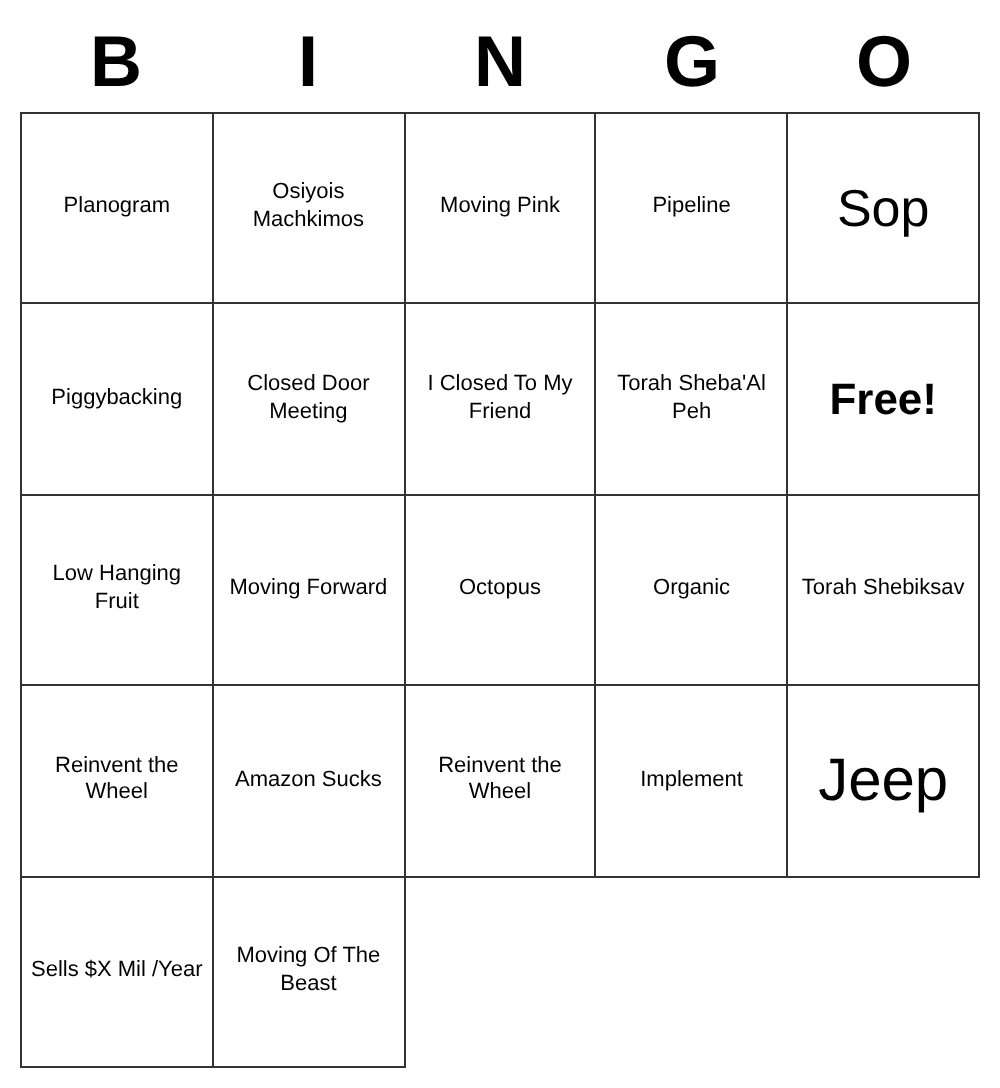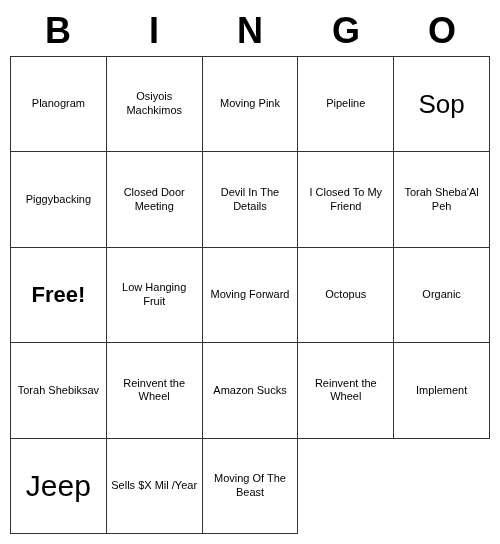--- a/index.html
+++ b/index.html
@@ -72,21 +72,20 @@
 </div>
 
 <div class="bingo-grid" id="bingo-grid">
 <div class="bingo-cell">Planogram</div>
     <div class="bingo-cell">Osiyois Machkimos</div>
     <div class="bingo-cell">Moving Pink</div>
     <div class="bingo-cell">Pipeline</div>
     <div class="bingo-cell large-text">Sop</div>
     <div class="bingo-cell">Piggybacking</div>
     <div class="bingo-cell">Closed Door Meeting</div>
-    <div class="bingo-cell">Devil In The Details</div>
     <div class="bingo-cell">I Closed To My Friend</div>
     <div class="bingo-cell">Torah Sheba'Al Peh</div>
     <div class="bingo-cell free">Free!</div>
     <div class="bingo-cell">Low Hanging Fruit</div>
     <div class="bingo-cell">Moving Forward</div>
     <div class="bingo-cell">Octopus</div>
     <div class="bingo-cell">Organic</div>
     <div class="bingo-cell">Torah Shebiksav</div>
     <div class="bingo-cell">Reinvent the Wheel</div>
     <div class="bingo-cell">Amazon Sucks</div>

